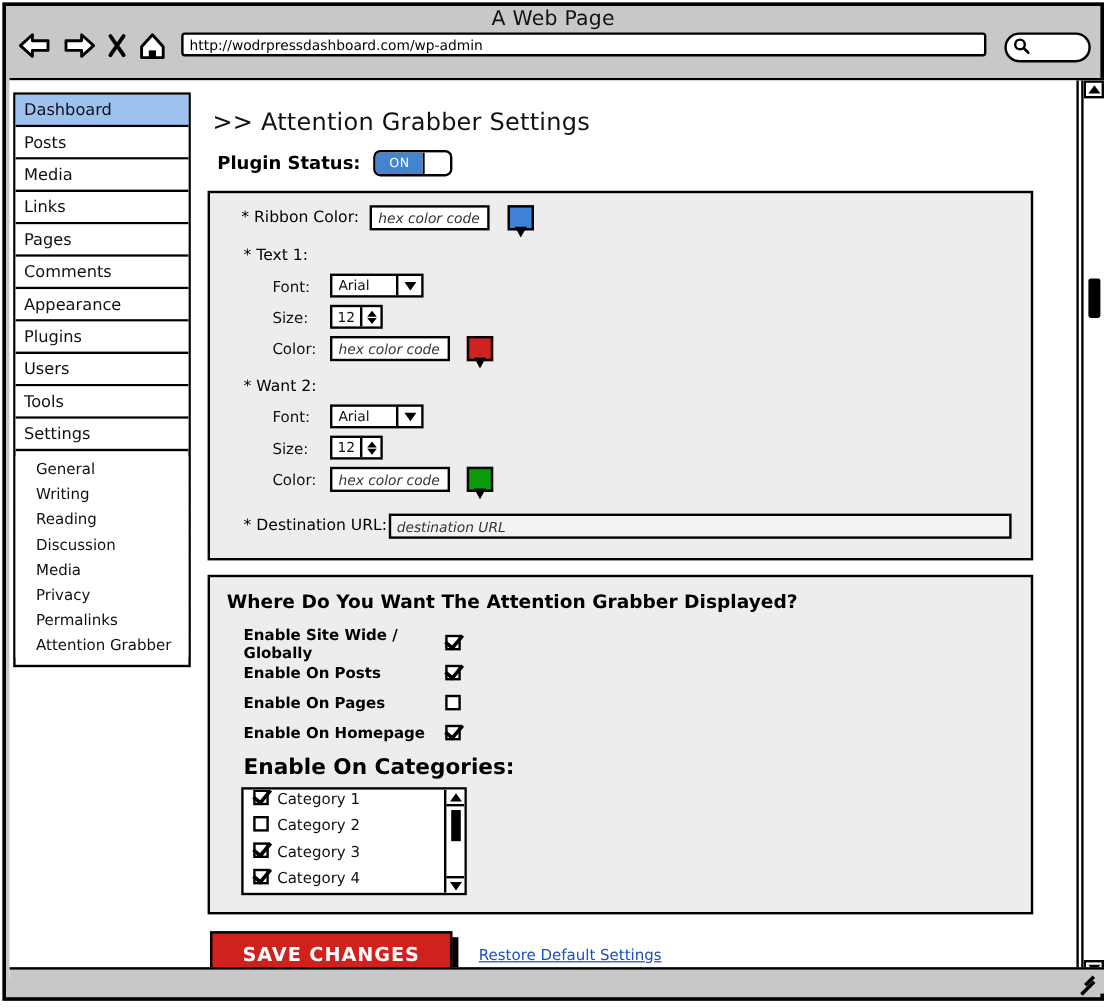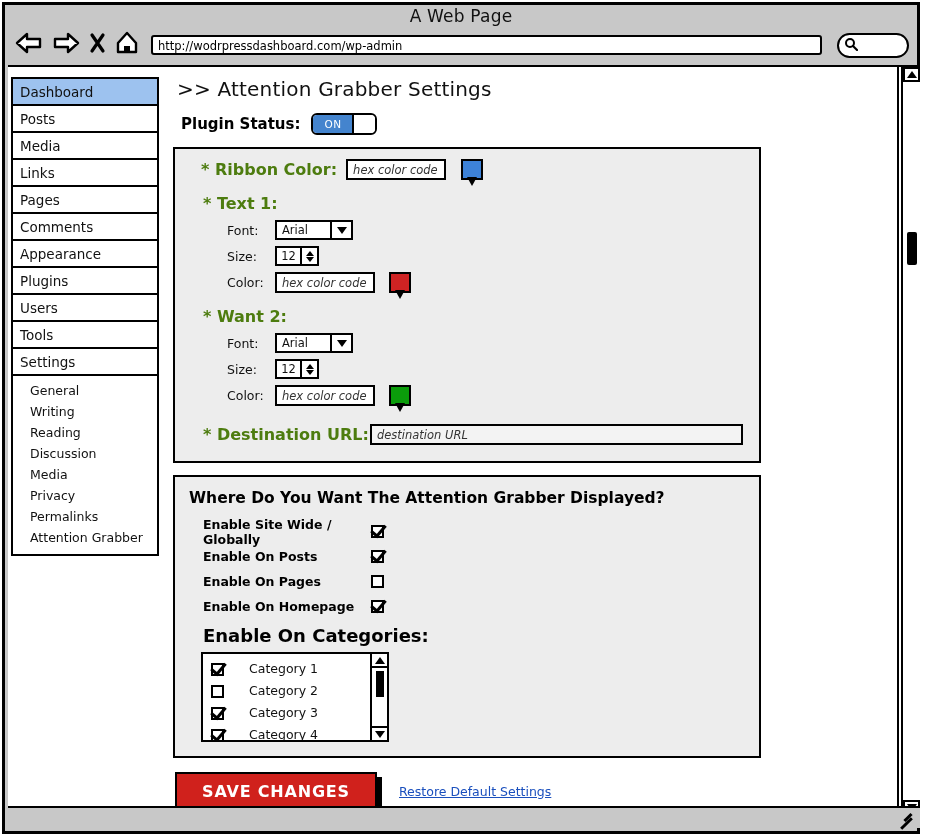--- a/index.html
+++ b/index.html
@@ -24,21 +24,21 @@
     height: 22px;
     text-align: center;
     font-size: 17px;
     color: #111;
     line-height: 22px;
     letter-spacing: .2px;
   }
   #navbar {
     height: 36px;
     display: flex;
-    align-items: center;
+    align-items: flex-start;
     padding: 0 8px 0 10px;
     box-sizing: border-box;
     gap: 9px;
   }
   .nav-icon { flex: 0 0 auto; display: block; }
   #urlbar {
     flex: 1 1 auto;
     height: 20px;
     border: 2px solid #000;
     border-radius: 3px;
@@ -111,22 +111,22 @@
     font-size: 12.5px;
     color: #111;
     background: #fff;
     white-space: nowrap;
   }
   #subnav { padding: 4px 0 6px 0; }
 
   
   #main {
     position: absolute;
-    left: 165px; top: 4px;
-    width: 588px;
+    left: 165px; top: 16px;
+    width: 688px;
   }
   #page-title {
     font-size: 20px;
     color: #111;
     margin: 6px 0 0 4px;
     letter-spacing: .2px;
   }
   #status-row {
     display: flex; align-items: center;
     margin: 12px 0 0 8px;
@@ -170,21 +170,21 @@
   }
   .panel-title {
     font-size: 14.5px;
     font-weight: bold;
     color: #000;
     margin: 2px 0 10px 0;
   }
   .panel-title.big { font-size: 15.5px; margin-bottom: 12px; }
 
   .req-label {
-    font-size: 16px; font-weight: bold; color: #4d7c0f;
+    font-size: 13px; font-weight: normal; color: #000000;
   }
   .sub-label {
     font-size: 12.5px; color: #111;
   }
 
   .row { display: flex; align-items: center; }
 
   .txtinput {
     border: 2px solid #000;
     background: #fff;
@@ -307,24 +307,24 @@
   #catbox {
     position: relative;
     width: 188px; height: 90px;
     border: 2.5px solid #000;
     background: #fff;
     margin: 6px 0 0 12px;
     box-sizing: border-box;
     overflow: hidden;
   }
   .cat-row {
-    display: flex; align-items: flex-end;
+    display: flex; align-items: flex-start;
     height: 22px;
     padding-left: 8px;
-    gap: 25px;
+    gap: 7px;
   }
   .cat-row .lbl { font-size: 12.5px; color: #111; }
   #cat-scroll {
     position: absolute;
     right: 0; top: 0;
     width: 17px; height: 100%;
     border-left: 2.5px solid #000;
     background: #fff;
     box-sizing: border-box;
     display: flex; flex-direction: column;

